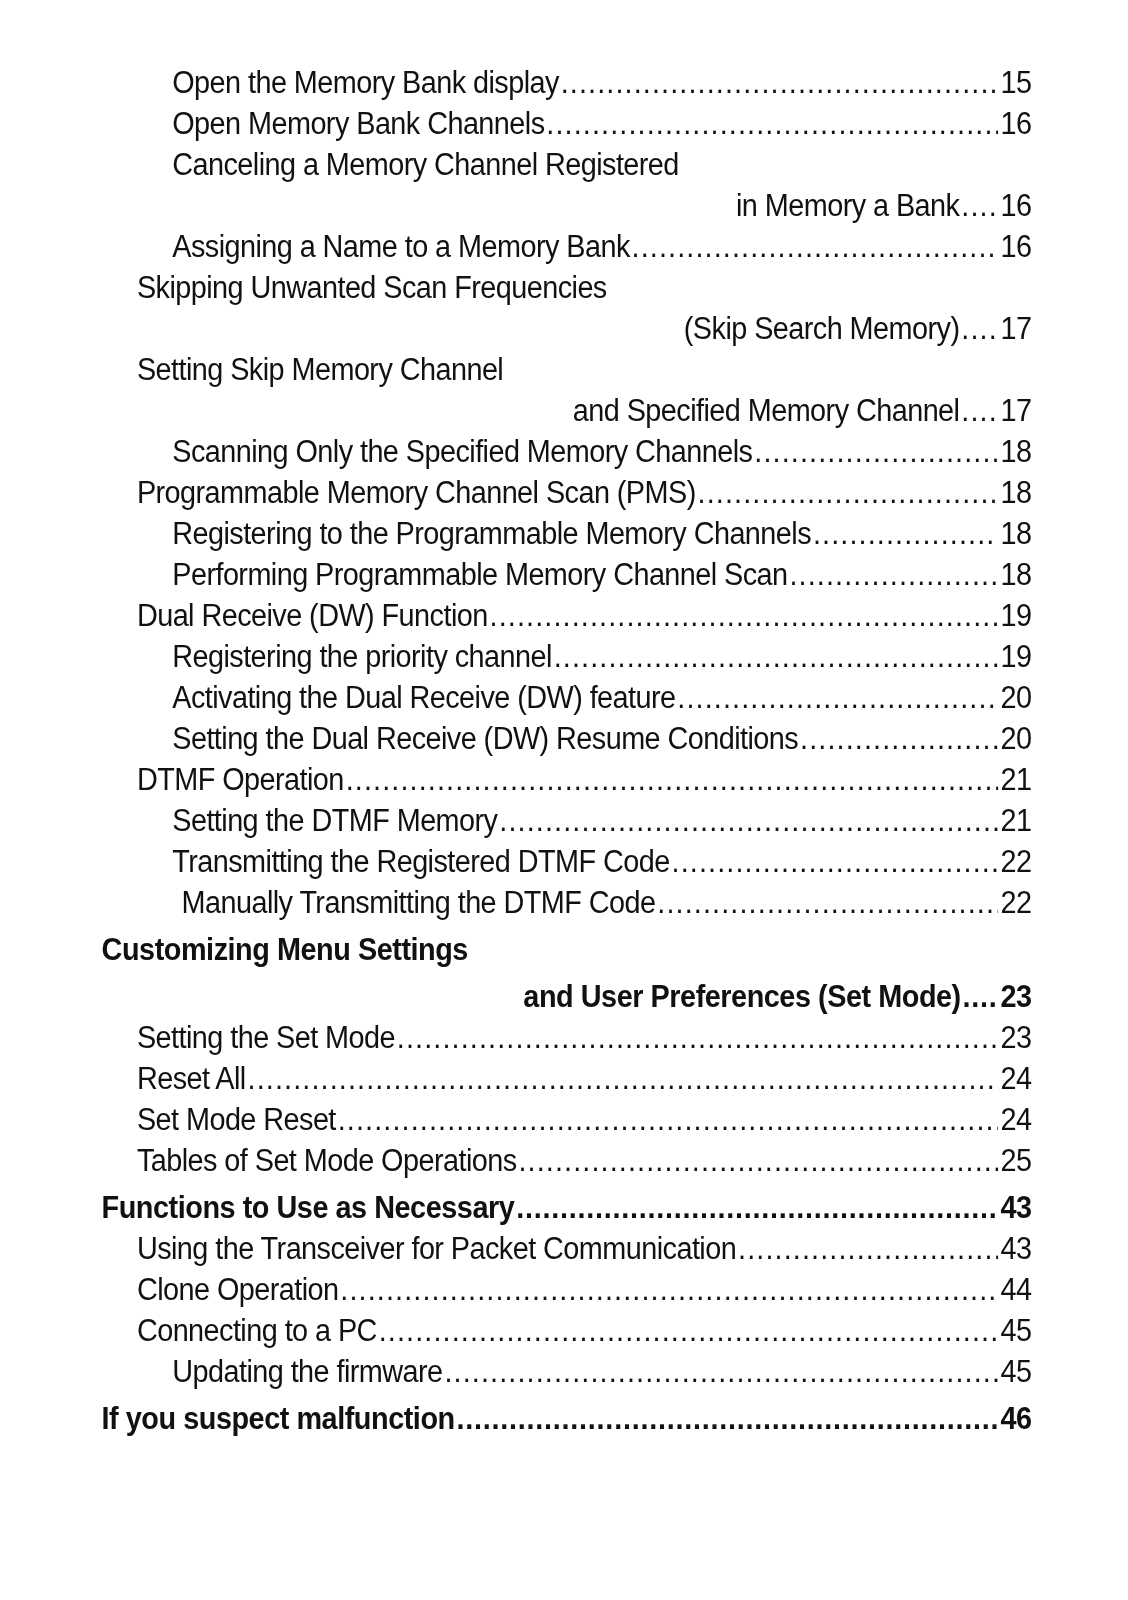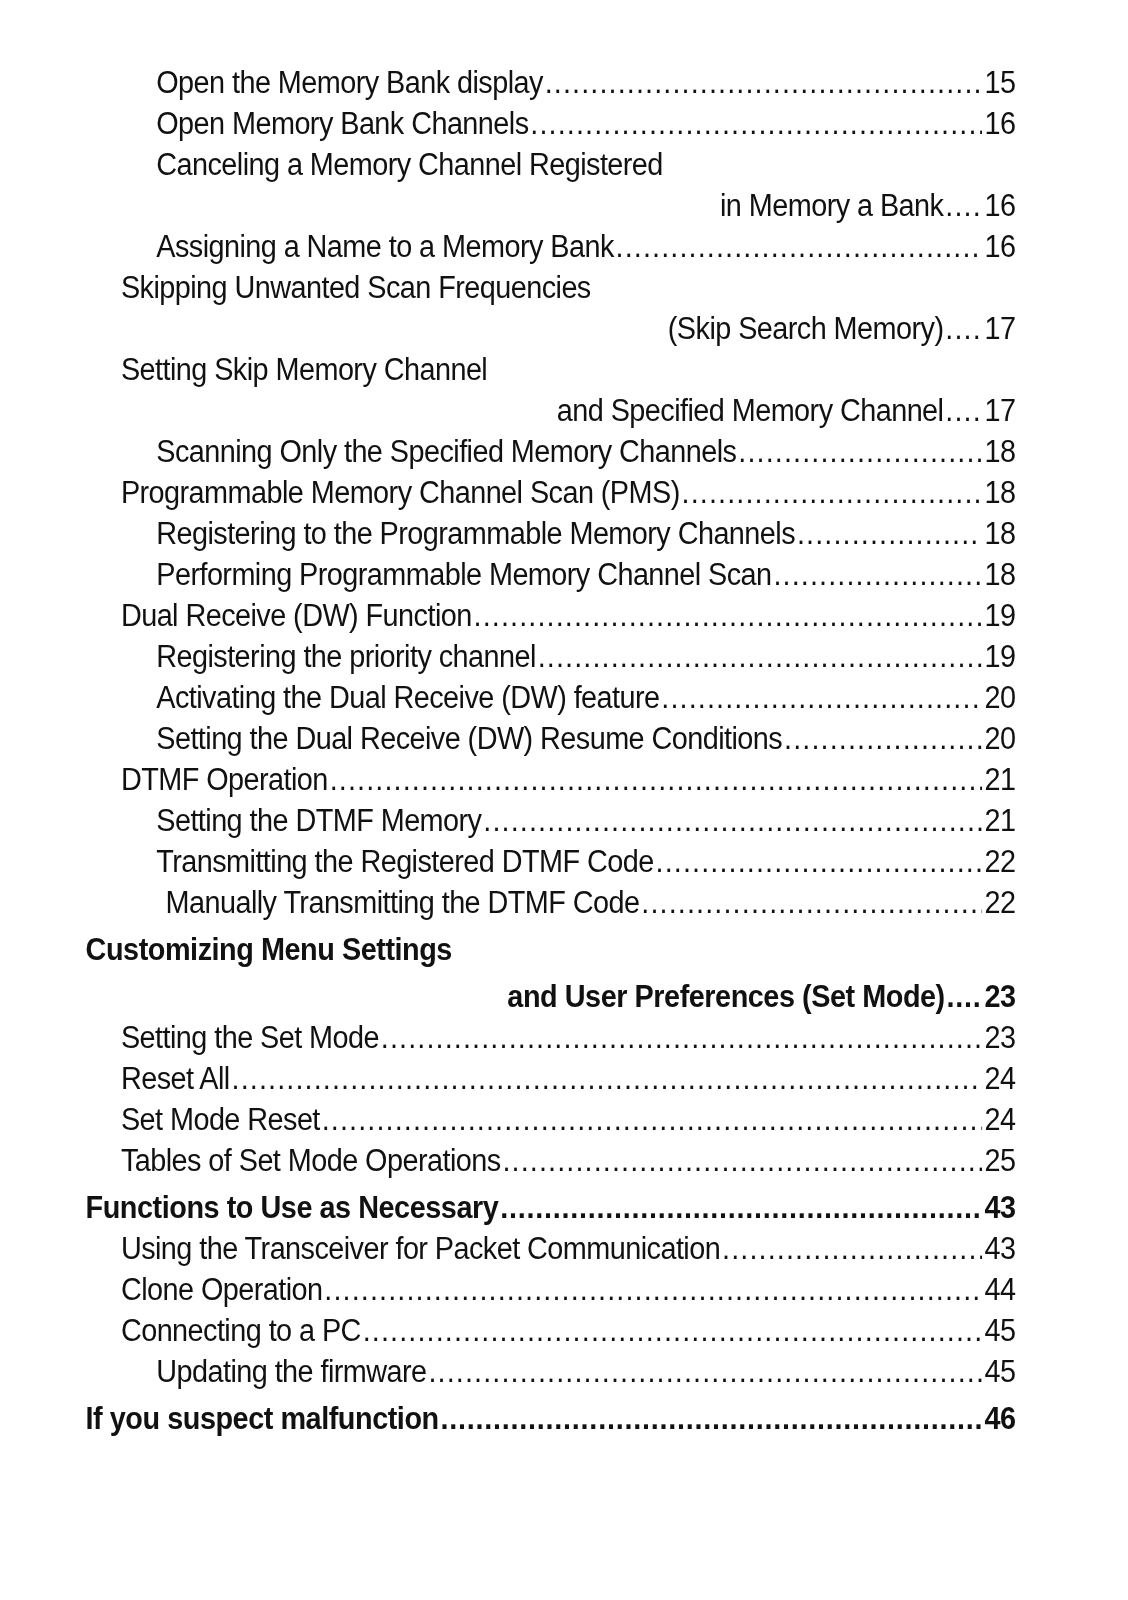--- a/index.html
+++ b/index.html
@@ -10,21 +10,21 @@
     body {
       width: 1128px;
       height: 1600px;
       position: relative;
       overflow: hidden;
       font-family: "Liberation Sans", sans-serif;
       color: #111111;
     }
     .toc {
       position: absolute;
-      left: 0;
+      left: 16px;
       top: 62px;
       width: 1064px;
     }
     .entry {
       position: relative;
       height: 41px;
       font-size: 31px;
       line-height: 41px;
       letter-spacing: -0.6px;
       transform: scaleX(0.93);

